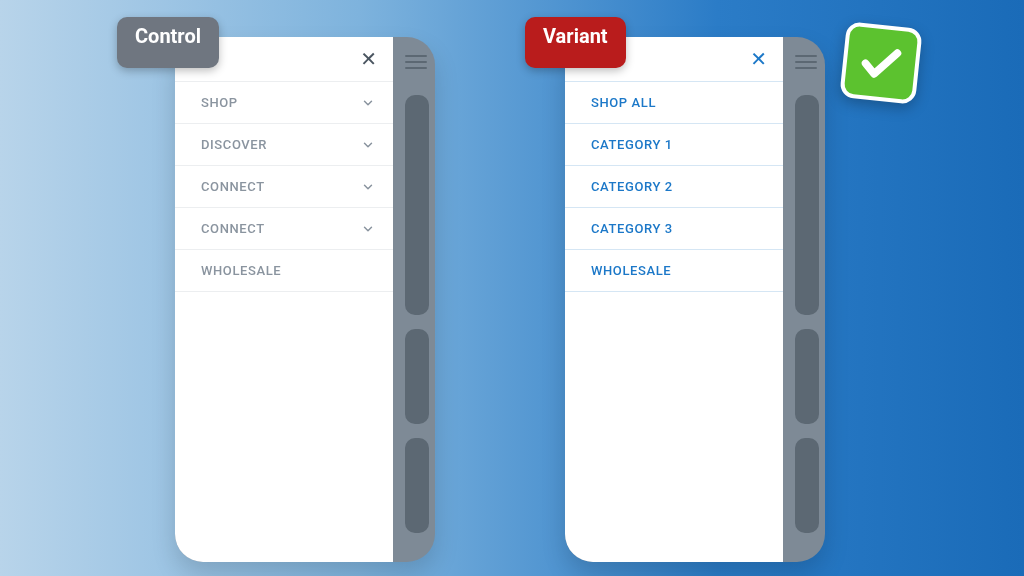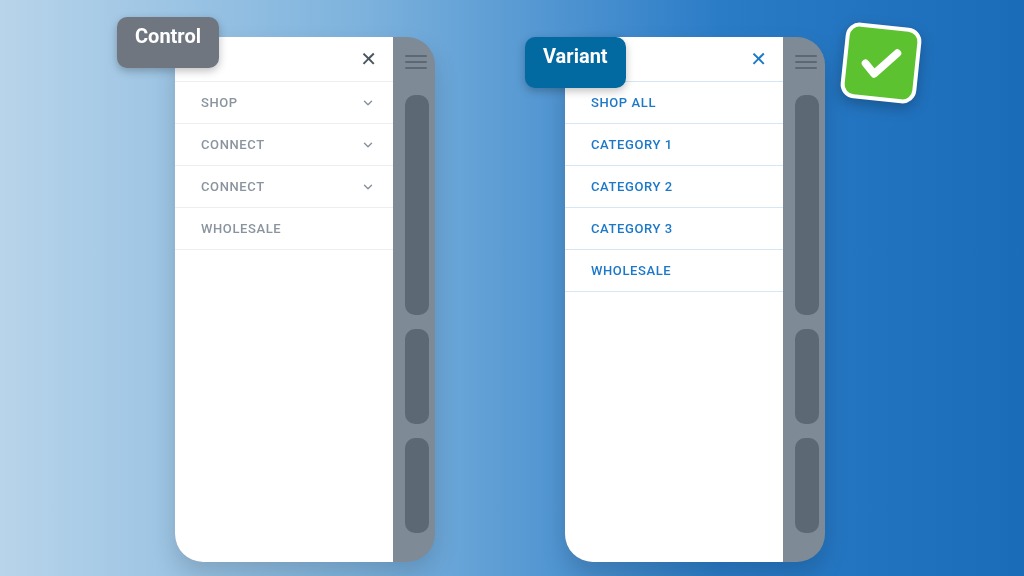--- a/index.html
+++ b/index.html
@@ -111,21 +111,21 @@
     top: 17px;
     padding: 7px 18px 20px;
     border-radius: 10px;
     font-size: 20px;
     font-weight: 700;
     color: #fff;
     box-shadow: 0 3px 8px rgba(0,0,0,0.25);
     z-index: 5;
   }
   .badge.control-badge { left: 117px; background: #6f7680; }
-  .badge.variant-badge { left: 525px; background: #0369a1; margin-top: 20px; }
+  .badge.variant-badge { left: 525px; background: #b91c1c; }
   .winner {
     position: absolute;
     top: 25px;
     left: 843px;
     width: 76px;
     height: 76px;
     background: #5cc22f;
     border: 4px solid #fff;
     border-radius: 14px;
     transform: rotate(6deg);
@@ -160,20 +160,28 @@
       <div class="menu-list">
         <div class="menu-item gray">
           <span>SHOP</span>
           <span class="chev">
             <svg viewBox="0 0 24 24" fill="none" stroke="#8a949f" stroke-width="2.5" stroke-linecap="round" stroke-linejoin="round">
                 <polyline points="6 9 12 15 18 9"></polyline>
               </svg>
           </span>
         </div>
         <div class="menu-item gray">
+          <span>DISCOVER</span>
+          <span class="chev">
+            <svg viewBox="0 0 24 24" fill="none" stroke="#8a949f" stroke-width="2.5" stroke-linecap="round" stroke-linejoin="round">
+                <polyline points="6 9 12 15 18 9"></polyline>
+              </svg>
+          </span>
+        </div>
+        <div class="menu-item gray">
           <span>CONNECT</span>
           <span class="chev">
             <svg viewBox="0 0 24 24" fill="none" stroke="#8a949f" stroke-width="2.5" stroke-linecap="round" stroke-linejoin="round">
                 <polyline points="6 9 12 15 18 9"></polyline>
               </svg>
           </span>
         </div>
         <div class="menu-item gray">
           <span>CONNECT</span>
           <span class="chev">

